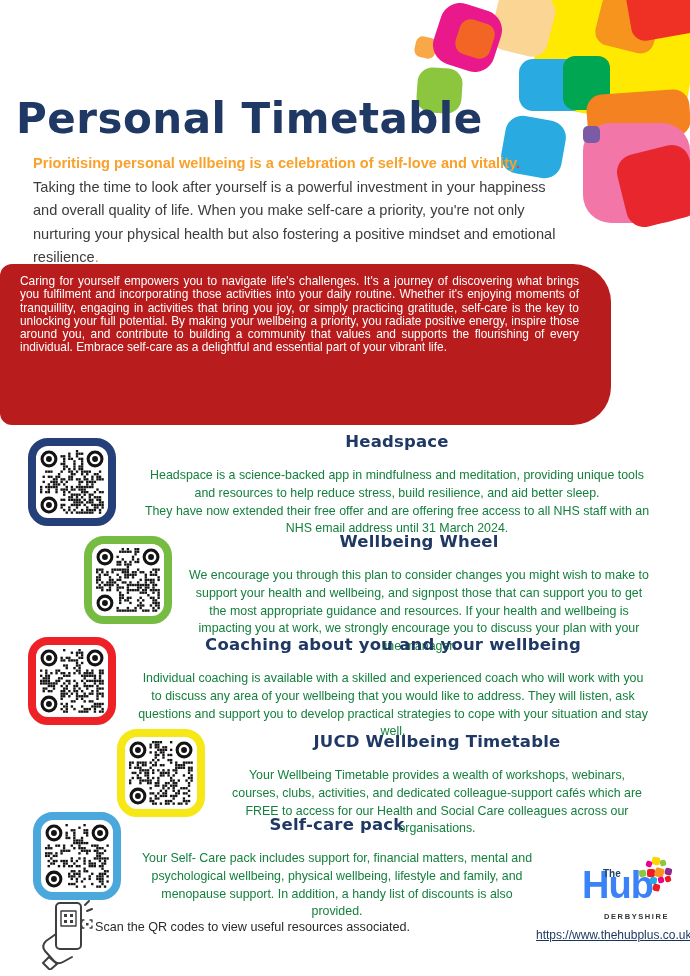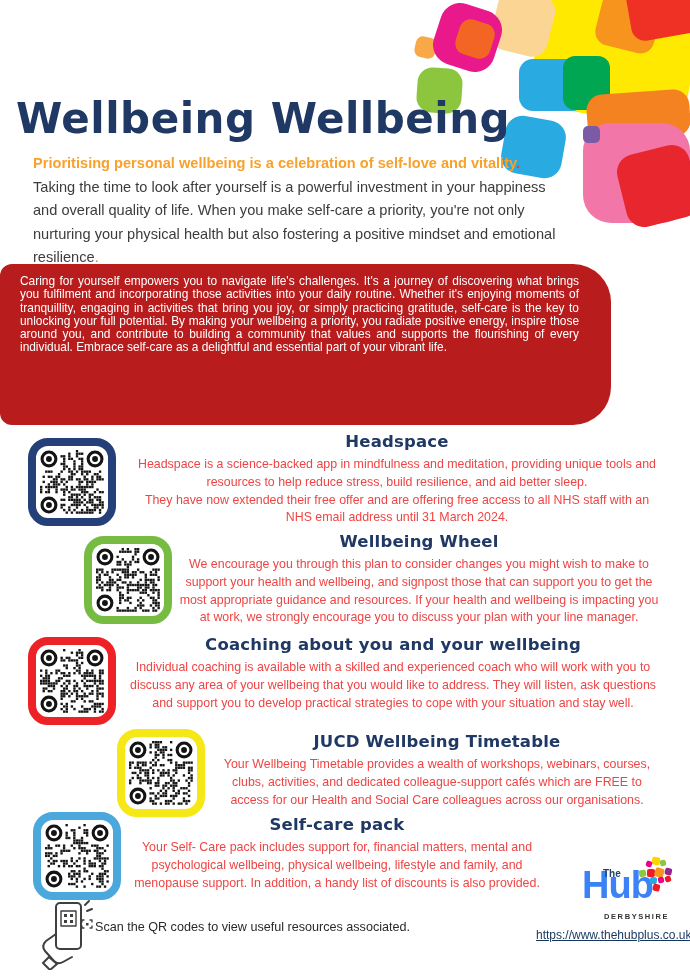--- a/index.html
+++ b/index.html
@@ -39,21 +39,21 @@
   .qr-frame{position:absolute;width:88px;height:88px;box-sizing:border-box;border:8px solid #333;
             border-radius:20px;background:#ffffff;padding:4px;}
   .qr-frame svg{width:100%;height:100%;display:block;fill:#141414;}
   .sec0 .qr-frame{left:28px;top:6px;}  .sec0 .sec-text{left:127px;top:0;width:540px;}
   .sec1 .qr-frame{left:84px;top:4px;}  .sec1 .sec-text{left:172px;top:0;width:494px;}
   .sec2 .qr-frame{left:28px;top:4px;}  .sec2 .sec-text{left:120px;top:2px;width:546px;}
   .sec3 .qr-frame{left:117px;top:0;}   .sec3 .sec-text{left:212px;top:3px;width:450px;}
   .sec4 .qr-frame{left:33px;top:0;}    .sec4 .sec-text{left:125px;top:3px;width:424px;}
   .sec-text{position:absolute;text-align:center;}
   .sec-text h3{margin:0 0 5px 0;font-family:"DejaVu Sans",sans-serif;font-size:16.5px;color:#1F3864;letter-spacing:0.2px;}
-  .sec-text p{margin:4px;font-size:12.4px;line-height:17.8px;color:#ef4444;white-space:pre-line;}
+  .sec-text p{margin:16px;font-size:12.4px;line-height:17.8px;color:#15803d;white-space:pre-line;}
   
   .hand-icon{position:absolute;left:36px;top:898px;width:58px;height:72px;}
   .scan-text{position:absolute;left:95px;top:920px;font-size:12.6px;color:#2A2A2A;}
   .hub-logo{position:absolute;left:570px;top:856px;width:112px;height:76px;}
   .hub-word{position:absolute;left:12px;top:8px;font-size:38px;font-weight:bold;color:#3b82f6;letter-spacing:-1px;}
   .hub-the{position:absolute;left:33px;top:12px;font-size:10px;font-weight:bold;color:#1C4370;}
   .hub-plus{position:absolute;left:67px;top:0;width:38px;height:38px;}
   .hub-region{position:absolute;left:34px;top:56px;font-size:7.5px;font-weight:bold;color:#333;letter-spacing:1.6px;}
   .hub-link{position:absolute;left:536px;top:928px;font-size:12px;color:#17365D;text-decoration:underline;cursor:pointer;}
 </style>
@@ -73,21 +73,21 @@
     <div class="shape d4"></div>
     <div class="shape d9"></div>
     <div class="shape d10"></div>
     <div class="shape d11"></div>
     <div class="shape d12"></div>
     <div class="shape d13"></div>
     <div class="shape d14"></div>
     <div class="shape d15"></div>
   </div>
 
-  <div class="title">Wellbeing Wellbeing</div>
+  <div class="title">Personal Timetable</div>
   <div class="intro"><span class="lead">Prioritising personal wellbeing is a celebration of self-love and vitality</span><span class="lead-dot">.</span><span> Taking the time to look after yourself is a powerful investment in your happiness and overall quality of life. When you make self-care a priority, you're not only nurturing your physical health but also fostering a positive mindset and emotional resilience</span><span class="tail-dot">.</span></div>
 
   <div class="callout">
     <p>Caring for yourself empowers you to navigate life's challenges. It's a journey of discovering what brings you fulfilment and incorporating those activities into your daily routine. Whether it's enjoying moments of tranquillity, engaging in activities that bring you joy, or simply practicing gratitude, self-care is the key to unlocking your full potential. By making your wellbeing a priority, you radiate positive energy, inspire those around you, and contribute to building a community that values and supports the flourishing of every individual. Embrace self-care as a delightful and essential part of your vibrant life.</p>
   </div>
 
   <div class="section sec0">
     <div class="qr-frame" style="border-color: rgb(37, 64, 120);">
       <svg viewBox="0 0 25 25">
           <rect x="14" y="0" width="0.92" height="0.92"></rect>

